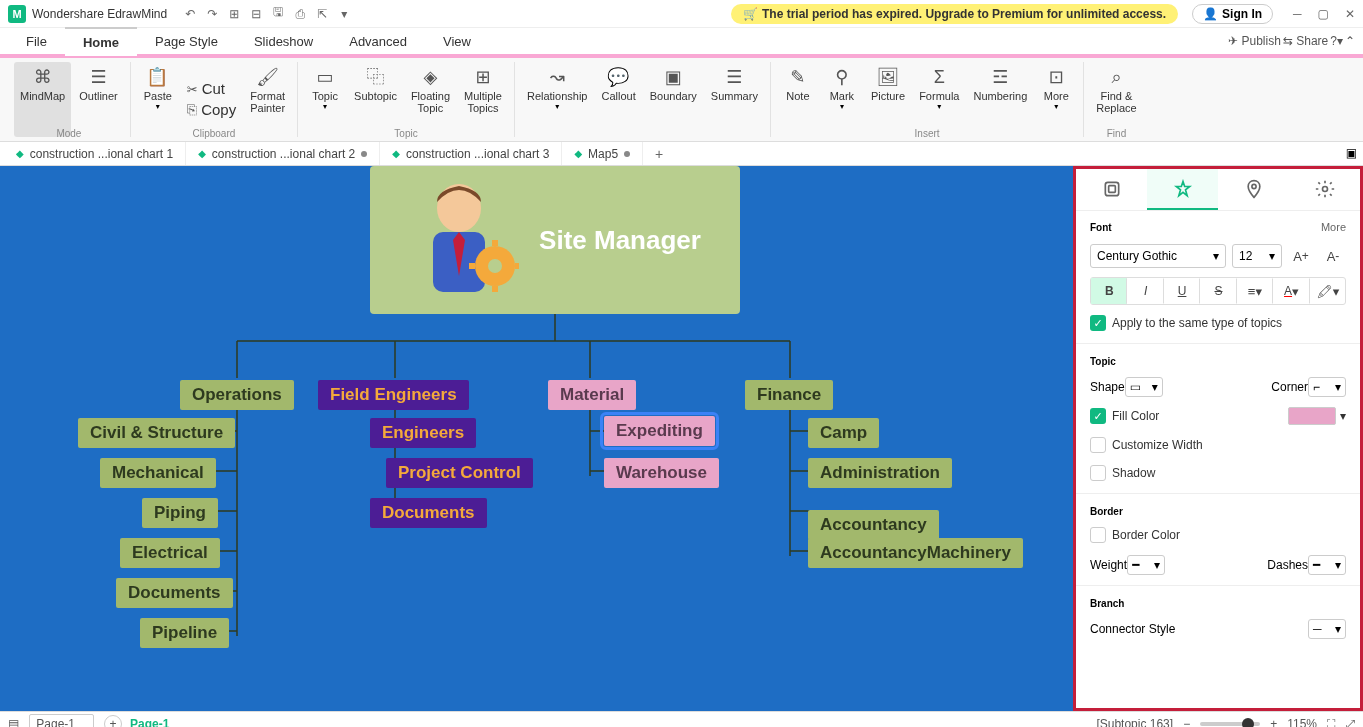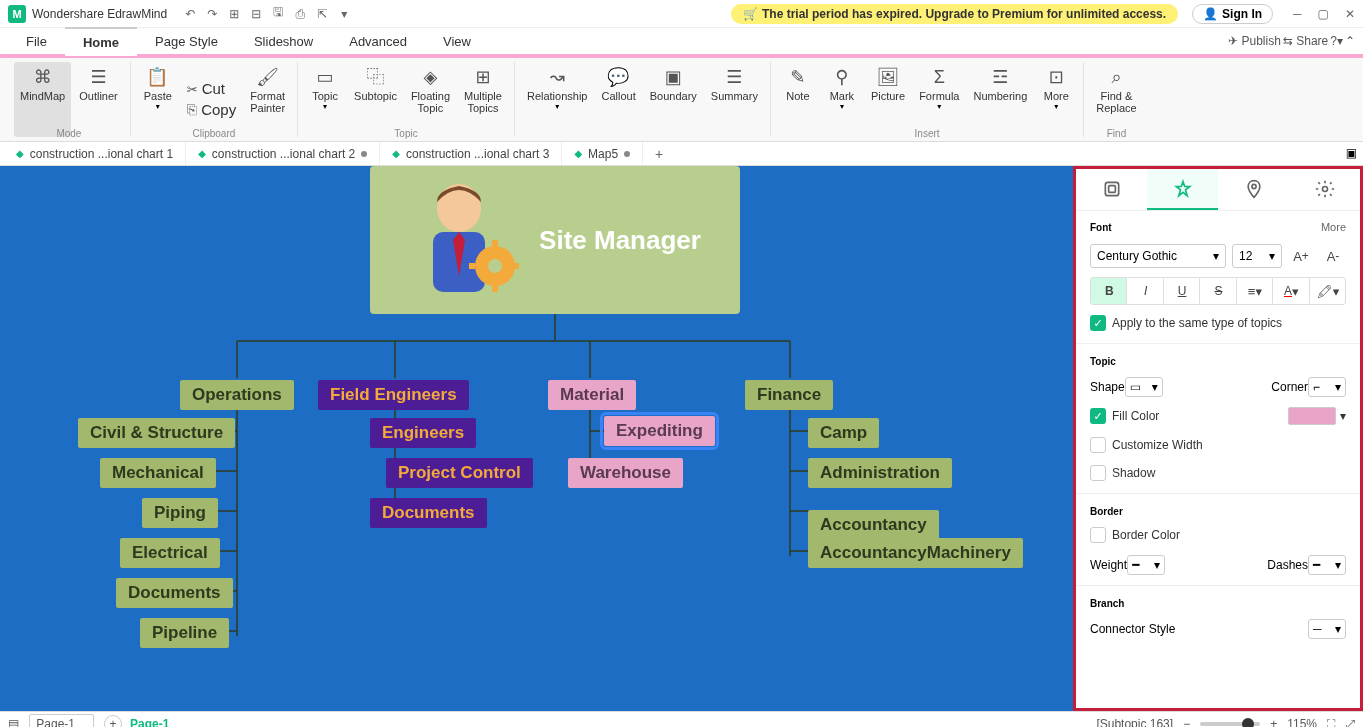--- a/index.html
+++ b/index.html
@@ -345,21 +345,21 @@
     <div class="node olive" style="left:142px;top:332px;">Piping</div>
     <div class="node olive" style="left:120px;top:372px;">Electrical</div>
     <div class="node olive" style="left:116px;top:412px;">Documents</div>
     <div class="node olive" style="left:140px;top:452px;">Pipeline</div>
 
     <div class="node red" style="left:370px;top:252px;">Engineers</div>
     <div class="node red" style="left:370px;top:292px;margin-left:16px;">Project Control</div>
     <div class="node red" style="left:370px;top:332px;">Documents</div>
 
     <div class="node pink selected" style="left:604px;top:250px;">Expediting</div>
-    <div class="node pink" style="left:568px;top:292px;">Warehouse</div>
+    <div class="node pink" style="left:604px;top:292px;">Warehouse</div>
 
     <div class="node olive" style="left:808px;top:252px;">Camp</div>
     <div class="node olive" style="left:808px;top:292px;">Administration</div>
     <div class="node olive" style="left:808px;top:332px;margin-top:12px;">Accountancy</div>
     <div class="node olive" style="left:808px;top:372px;">AccountancyMachinery</div>
   </div>
 
   <div class="sidepanel">
     <div class="sp-tabs">
       <div class="sp-tab">

